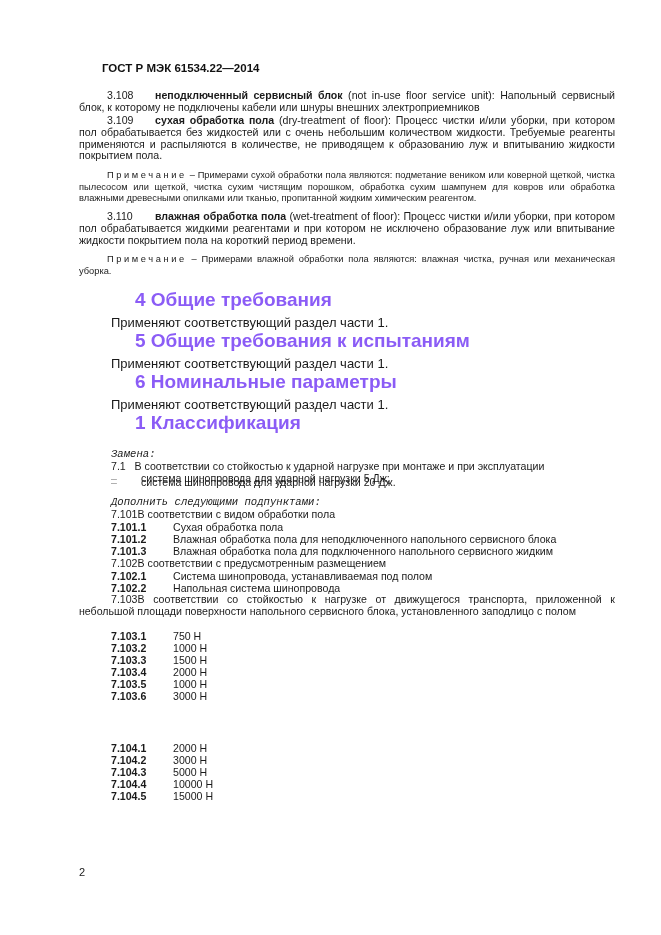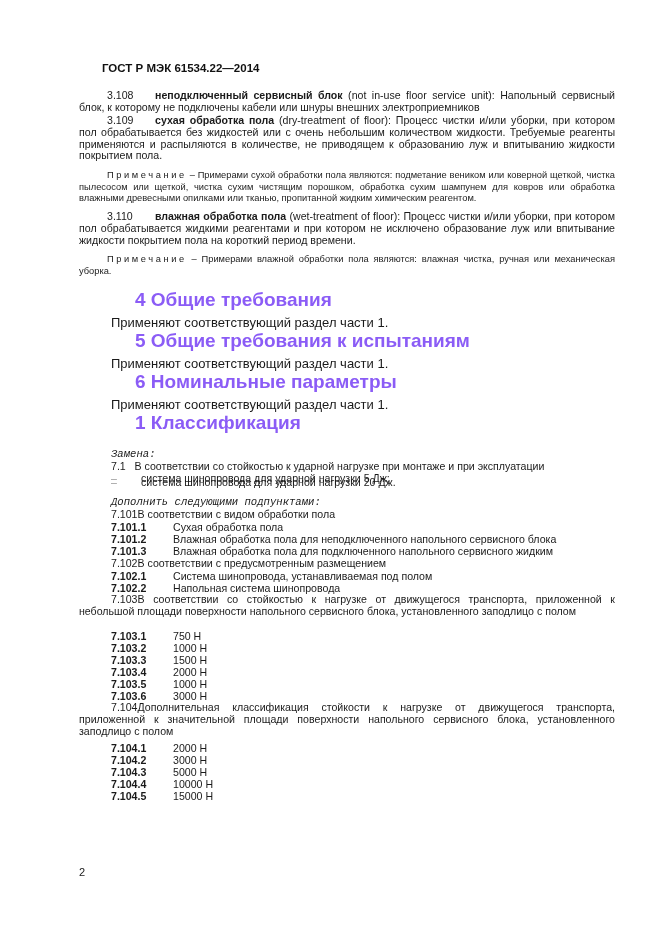--- a/index.html
+++ b/index.html
@@ -114,23 +114,20 @@
     </div>
   <div class="row" style="left:111px; top:678px;">
       <span class="c1">7.103.5</span>
       <span class="c2">1000 Н</span>
     </div>
   <div class="row" style="left:111px; top:690px;">
       <span class="c1">7.103.6</span>
       <span class="c2">3000 Н</span>
     </div>
 
-  <div class="blk" style="top:702px;">
-    <p style="text-indent:32px;">7.104Дополнительная классификация стойкости к нагрузке от движущегося транспорта, приложенной к значительной площади поверхности напольного сервисного блока, установленного заподлицо с полом</p>
-  </div>
 
   <div class="row" style="left:111px; top:742px;">
       <span class="c1">7.104.1</span>
       <span class="c2">2000 Н</span>
     </div>
   <div class="row" style="left:111px; top:754px;">
       <span class="c1">7.104.2</span>
       <span class="c2">3000 Н</span>
     </div>
   <div class="row" style="left:111px; top:766px;">

